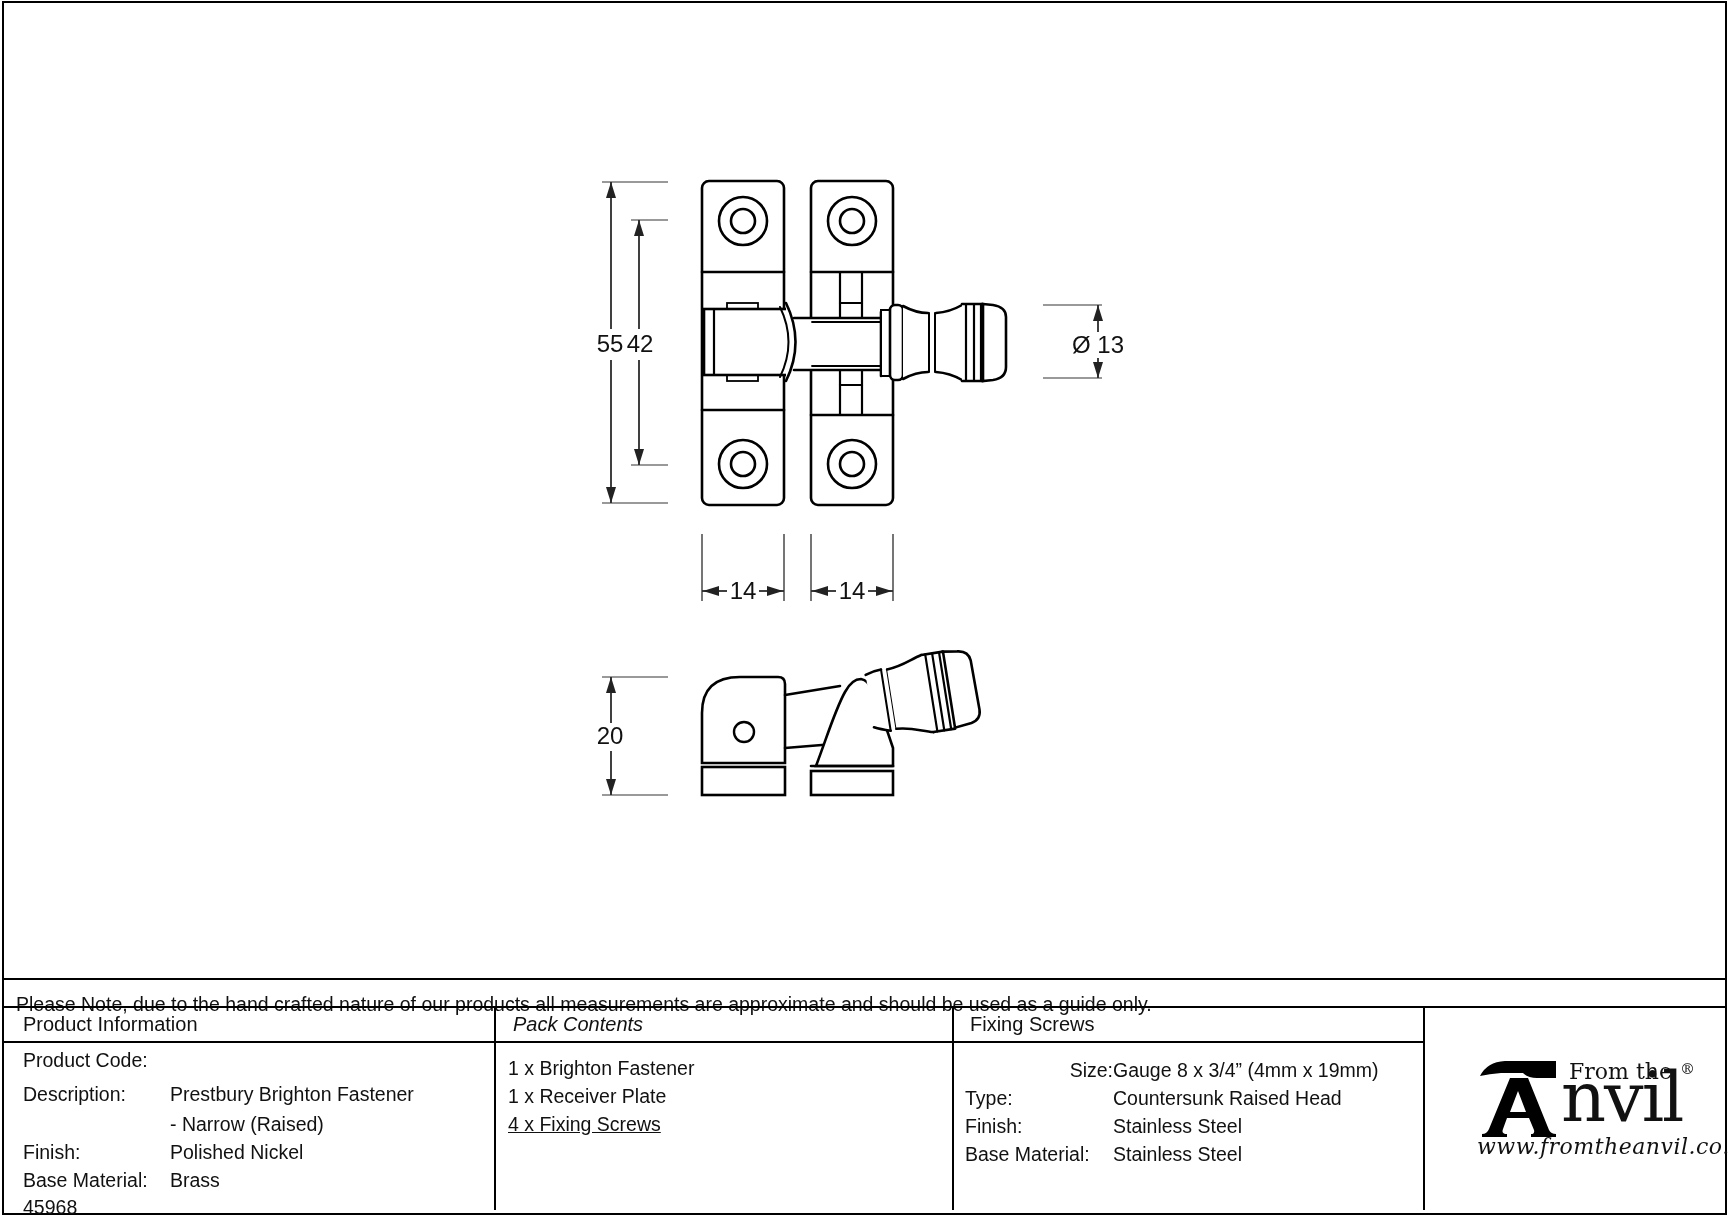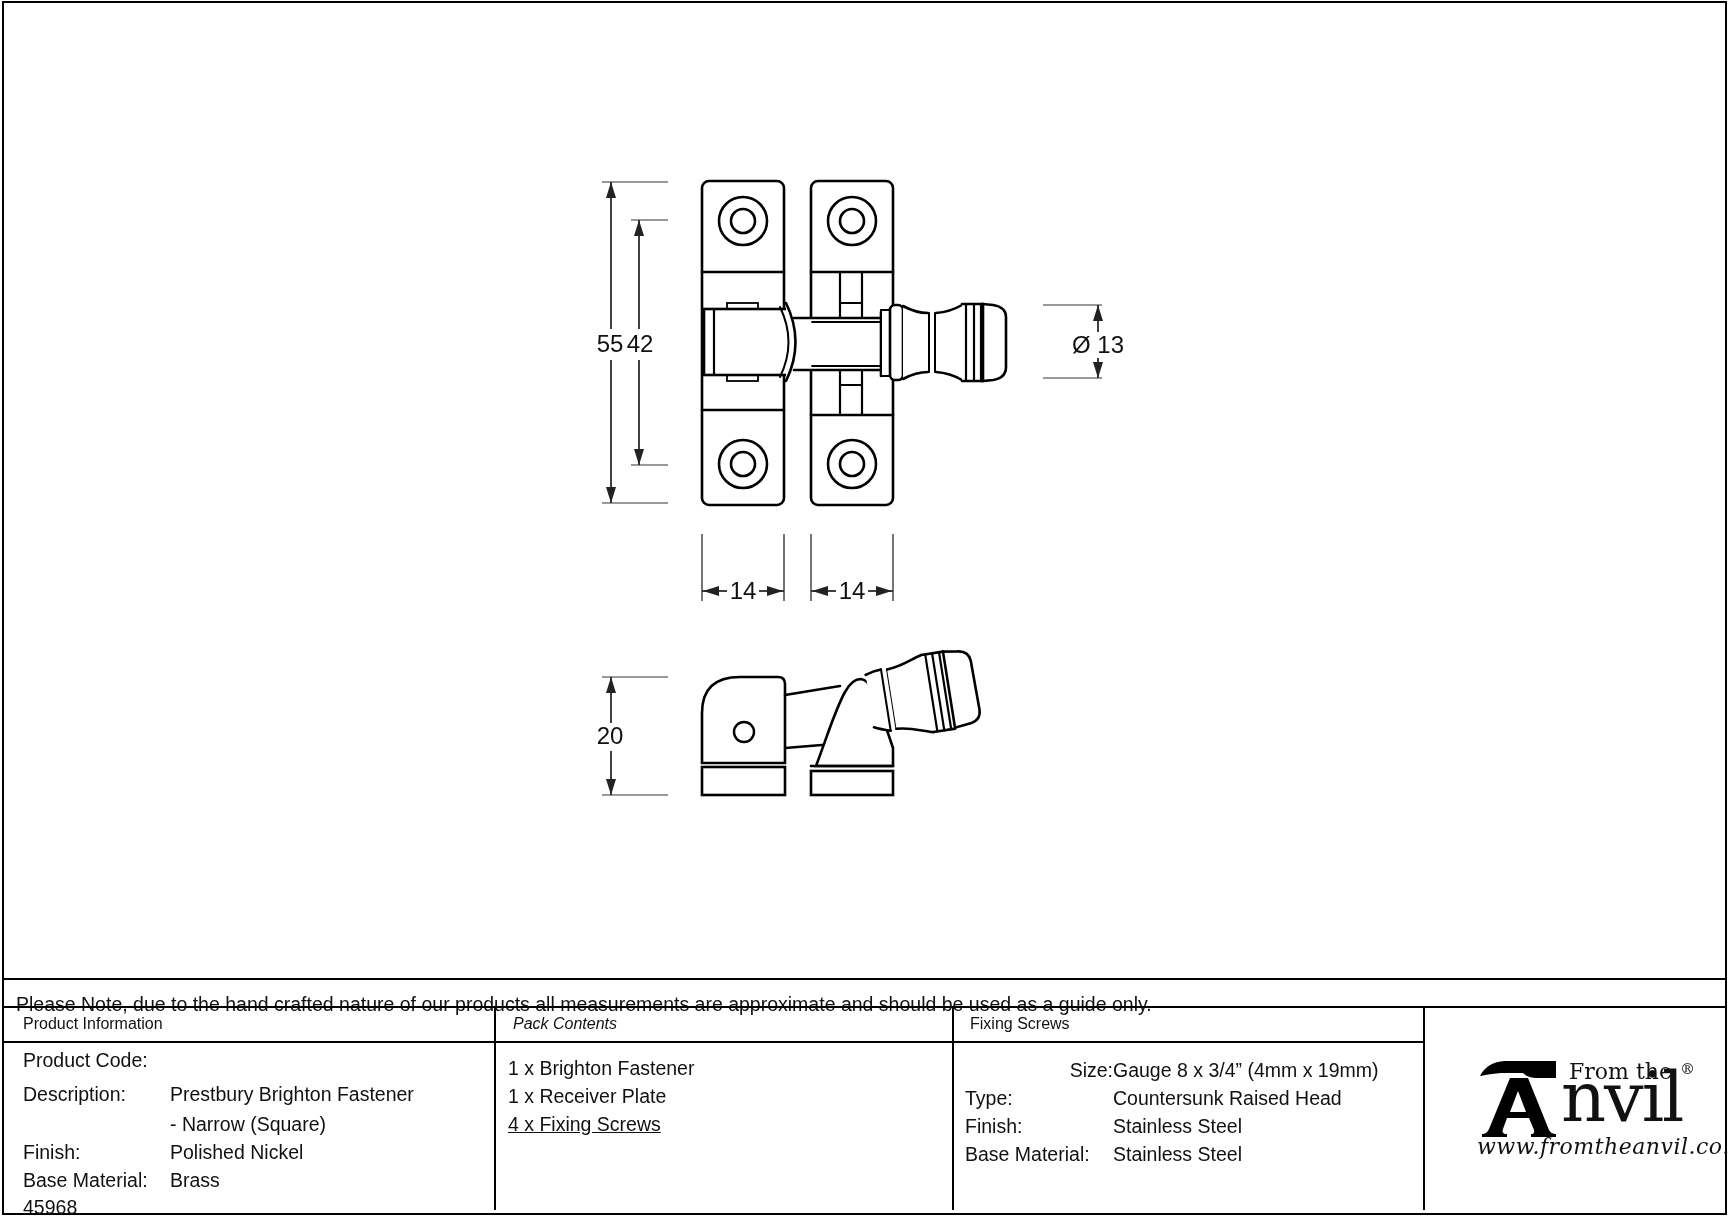--- a/index.html
+++ b/index.html
@@ -6,21 +6,21 @@
   body{
     width:1730px;height:1217px;position:relative;background:#ffffff;
     font-family:"Liberation Sans",sans-serif;color:#111;overflow:hidden;
   }
   .abs{position:absolute;}
   .frame{left:2px;top:1px;width:1721px;height:1210px;border:2.5px solid #000;}
   .hline{background:#000;height:2px;}
   .vline{background:#000;width:2px;}
   .note-band{left:2px;top:955px;width:1725px;height:51px;border-top:2.5px solid #000;
     font-size:19.5px;line-height:49px;padding-left:14px;box-sizing:border-box;white-space:nowrap;margin-top:23px;}
-  .th{font-size:16px;line-height:34px;height:34px;white-space:nowrap;}
+  .th{font-size:20px;line-height:34px;height:34px;white-space:nowrap;}
   .specrow{display:flex;font-size:19.5px;line-height:28px;height:28px;white-space:nowrap;}
   .specrow .lbl{display:inline-block;width:147px;flex:0 0 147px;}
   .specrow .lbl3{display:inline-block;width:148px;flex:0 0 148px;}
   .packrow{font-size:19.5px;line-height:28px;height:28px;white-space:nowrap;}
   svg text{font-family:"Liberation Sans",sans-serif;font-size:24px;fill:#111;}
   .logo-box{left:1477px;top:1056px;width:214px;height:104px;}
   .logo-prefix{left:92px;top:3px;font-family:"DejaVu Serif","Liberation Serif",serif;font-size:22px;}
   .logo-brand{left:84px;top:6px;font-family:"DejaVu Serif","Liberation Serif",serif;font-size:70px;line-height:1;letter-spacing:-2px;}
   .logo-reg{right:-4px;top:4px;font-family:"DejaVu Serif","Liberation Serif",serif;font-size:15px;}
   .logo-url{left:0;top:78px;width:214px;text-align:center;font-family:"DejaVu Serif","Liberation Serif",serif;
@@ -191,21 +191,21 @@
 <div class="abs specrow" style="left:23px;top:1046px;flex-direction:column;">
   <span class="lbl">Product Code:</span>
   <span>45968</span>
 </div>
 <div class="abs specrow" style="left:23px;top:1080px;">
   <span class="lbl">Description:</span>
   <span>Prestbury Brighton Fastener</span>
 </div>
 <div class="abs specrow" style="left:23px;top:1110px;">
   <span class="lbl"></span>
-  <span>- Narrow (Square)</span>
+  <span>- Narrow (Raised)</span>
 </div>
 <div class="abs specrow" style="left:23px;top:1138px;">
   <span class="lbl">Finish:</span>
   <span>Polished Nickel</span>
 </div>
 <div class="abs specrow" style="left:23px;top:1166px;">
   <span class="lbl">Base Material:</span>
   <span>Brass</span>
 </div>
 

